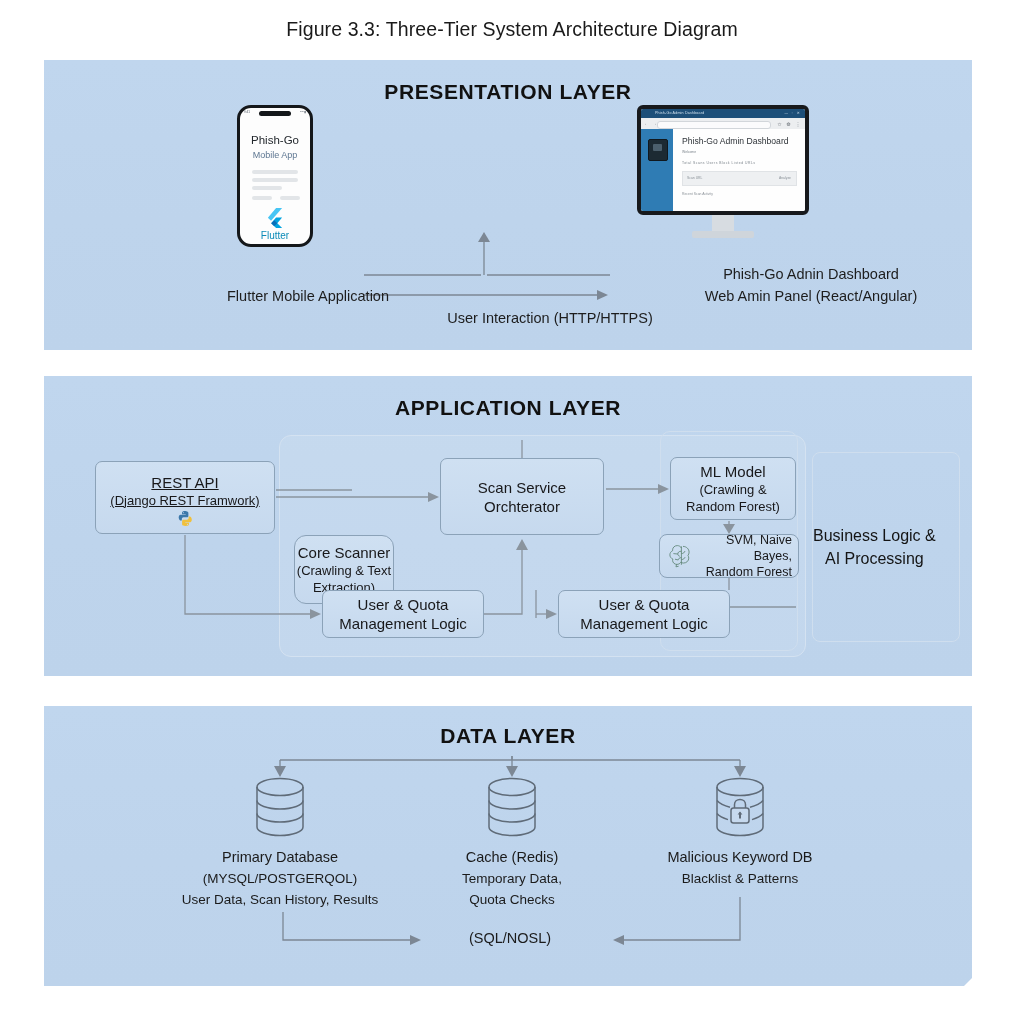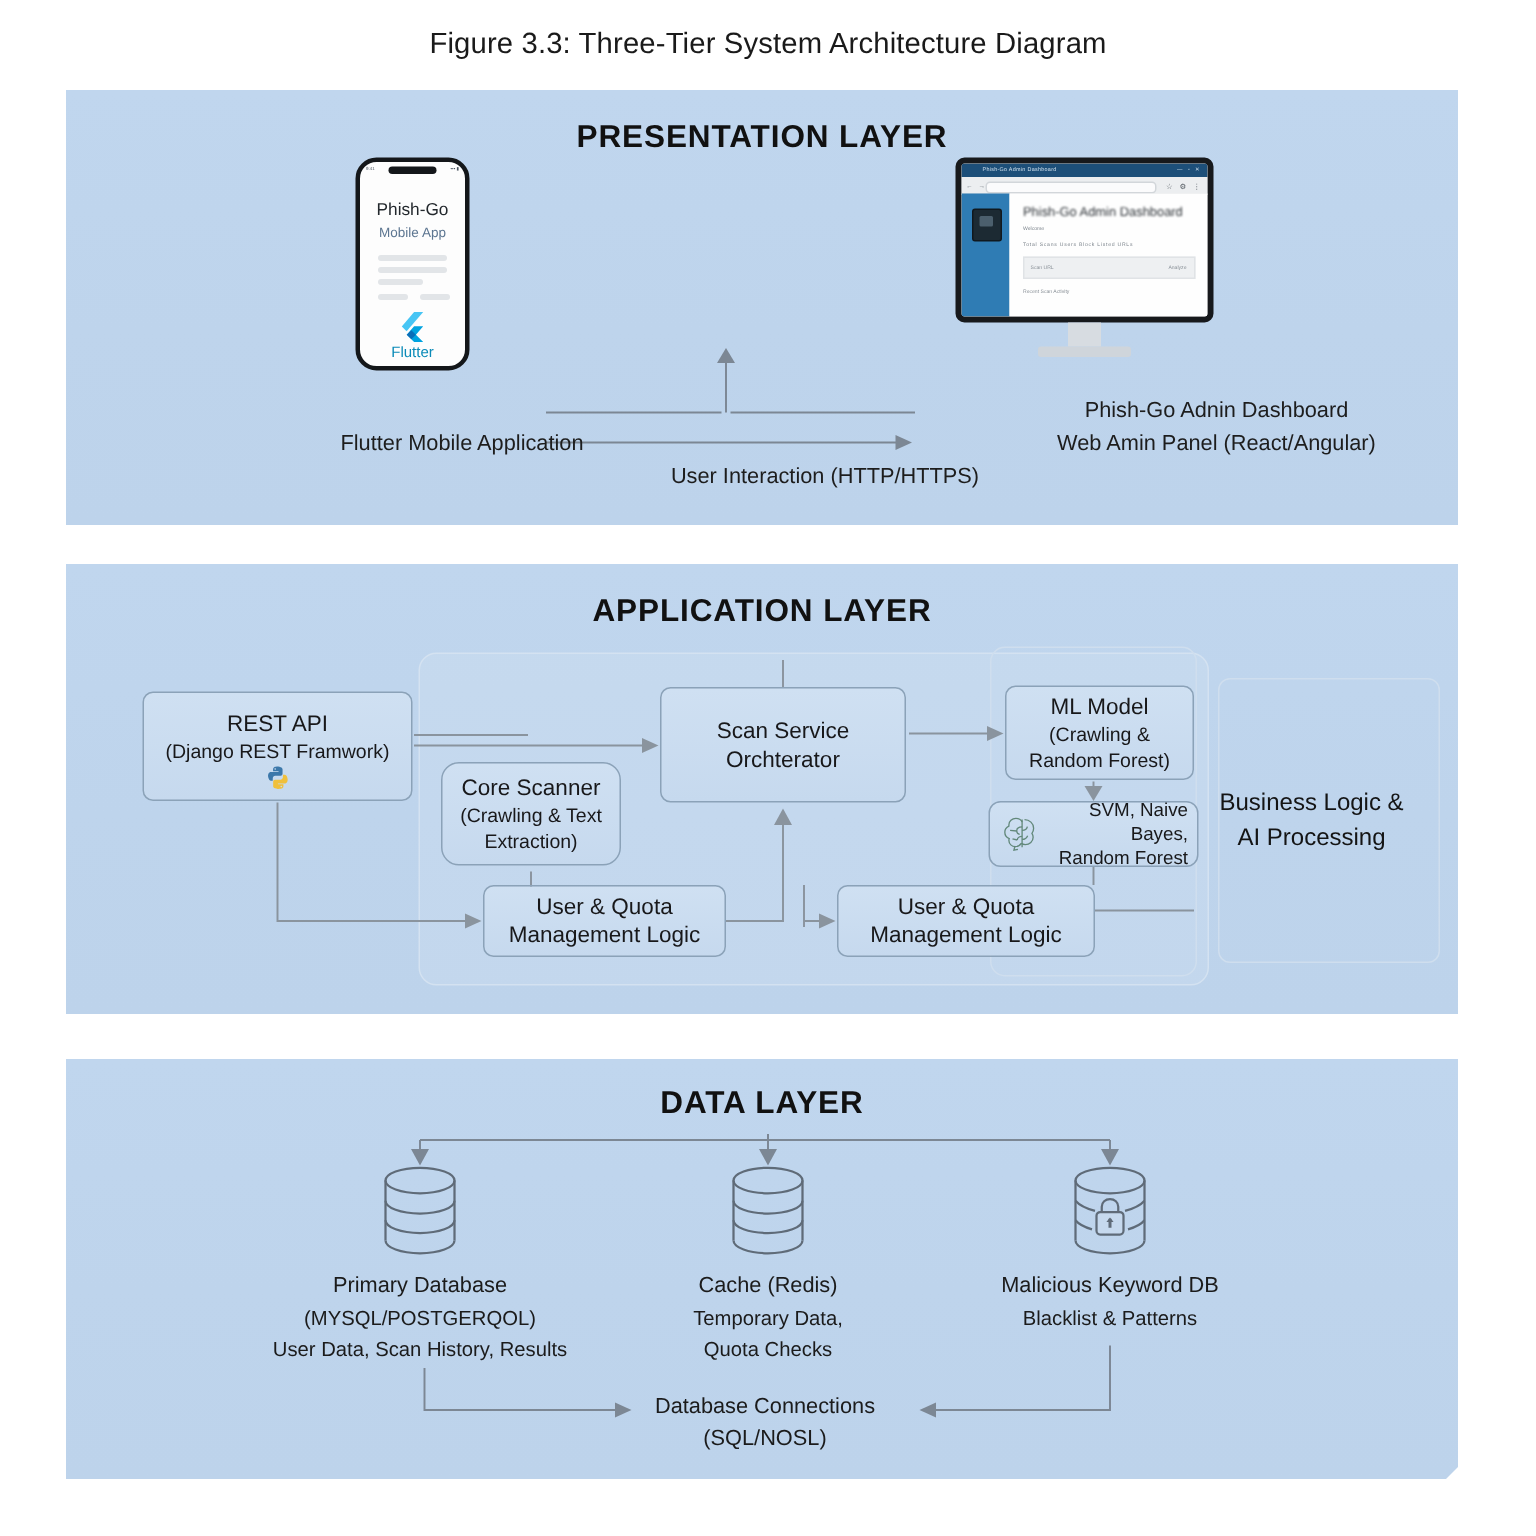--- a/index.html
+++ b/index.html
@@ -202,23 +202,23 @@
   }
   #biz-frame {
     position: absolute; left: 812px; top: 452px;
     width: 148px; height: 190px;
     border: 1.1px solid #cfdeee; border-radius: 8px;
     box-sizing: border-box;
     display: flex; align-items: center; 
   }
   #biz-label { font-size: 16px; line-height: 23px; text-align: center; color: #141414; }
 
-  #box-restapi   { left: 95px;  top: 461px; width: 180px; height: 73px; padding-top: 4px; }
+  #box-restapi   { left: 95px;  top: 461px; width: 180px; height: 73px; padding-top: 4px; text-decoration: underline; }
   #box-scansvc   { left: 440px; top: 458px; width: 164px; height: 77px; }
-  #box-corescan  { left: 294px; top: 508px; width: 120px; height: 69px; border-radius: 12px; }
+  #box-corescan  { left: 294px; top: 535px; width: 100px; height: 69px; border-radius: 12px; }
   #box-mlmodel   { left: 670px; top: 457px; width: 126px; height: 63px; }
   #box-algos     { left: 659px; top: 534px; width: 140px; height: 44px;
                    flex-direction: row; gap: 5px; padding: 0 6px; border-radius: 8px; }
   #box-userquota1{ left: 322px; top: 590px; width: 162px; height: 48px; }
   #box-userquota2{ left: 558px; top: 590px; width: 172px; height: 48px; }
 
   #python-logo { width: 17px; height: 17px; margin-top: 1px; }
   #brain-icon { width: 26px; height: 24px; flex: 0 0 auto; }
   #algos-text { font-size: 12.5px; line-height: 16px; text-align: right; }
 
@@ -493,17 +493,16 @@
 <div class="db-caption" id="cap-cache">
   <div class="c1">Cache (Redis)</div>
   <div class="c2">Temporary Data,</div>
   <div class="c2">Quota Checks</div>
 </div>
 <div class="db-caption" id="cap-keyword">
   <div class="c1">Malicious Keyword DB</div>
   <div class="c2">Blacklist &amp; Patterns</div>
 </div>
 <div class="db-caption" id="cap-dbconn">
-  <div class="c1">Database Connections</div>
   <div class="c2">(SQL/NOSL)</div>
 </div>
 
 <div id="corner-fold"></div>
 
 </body></html>

